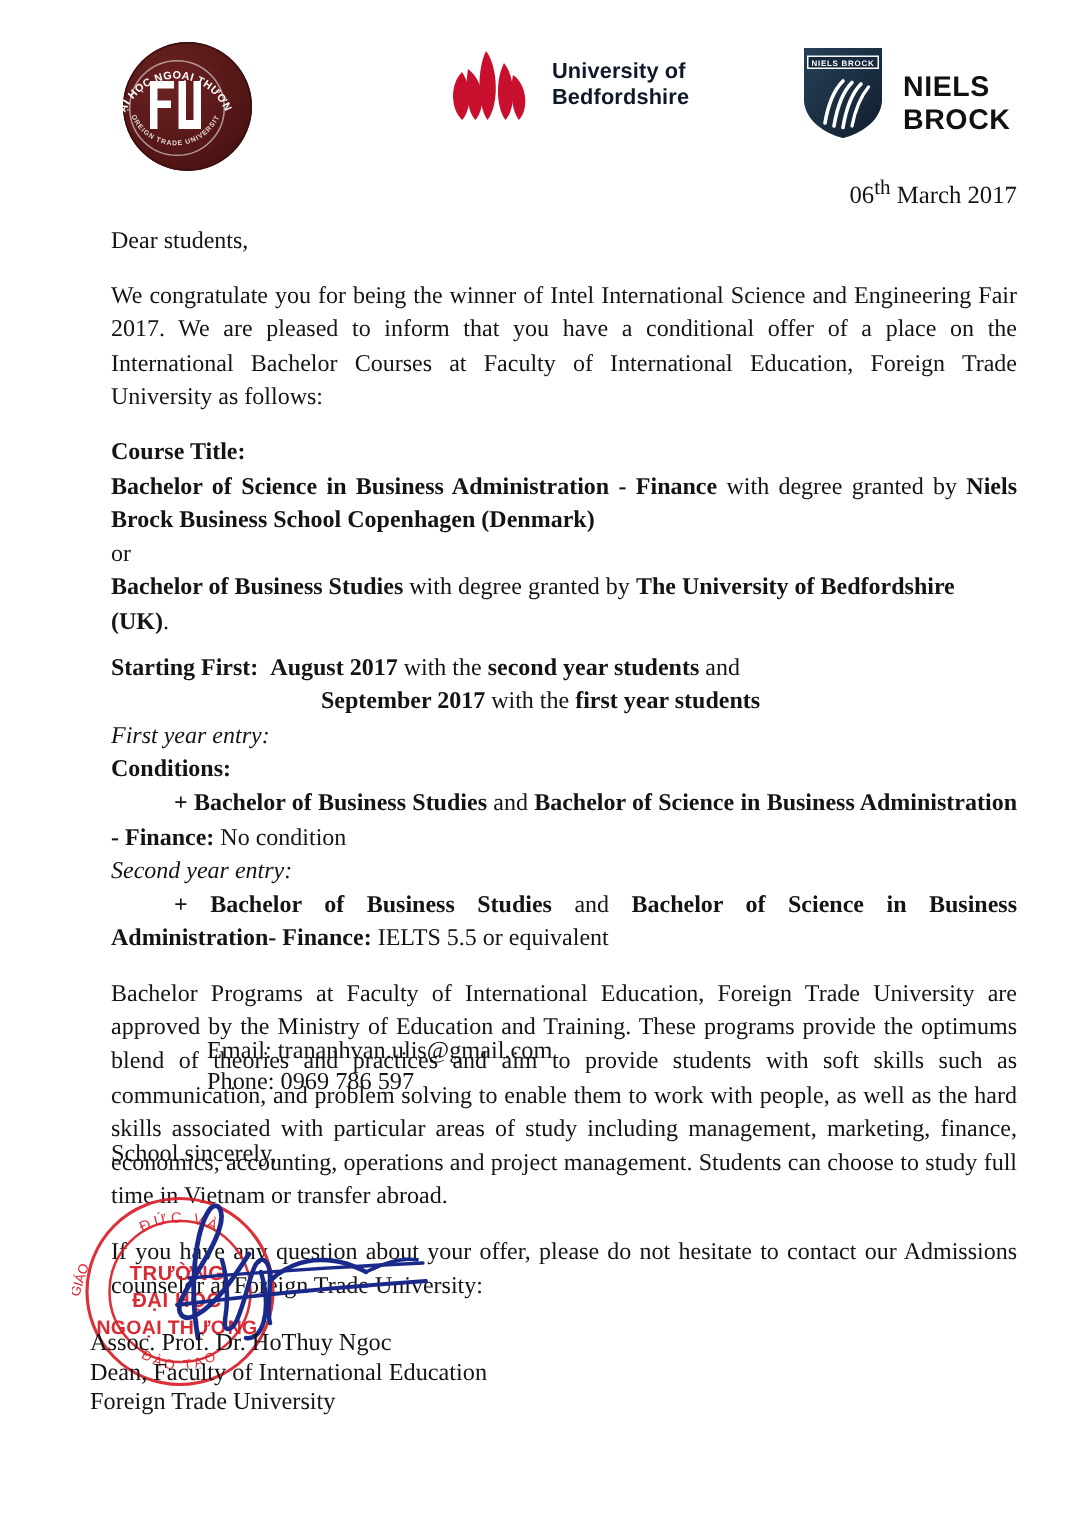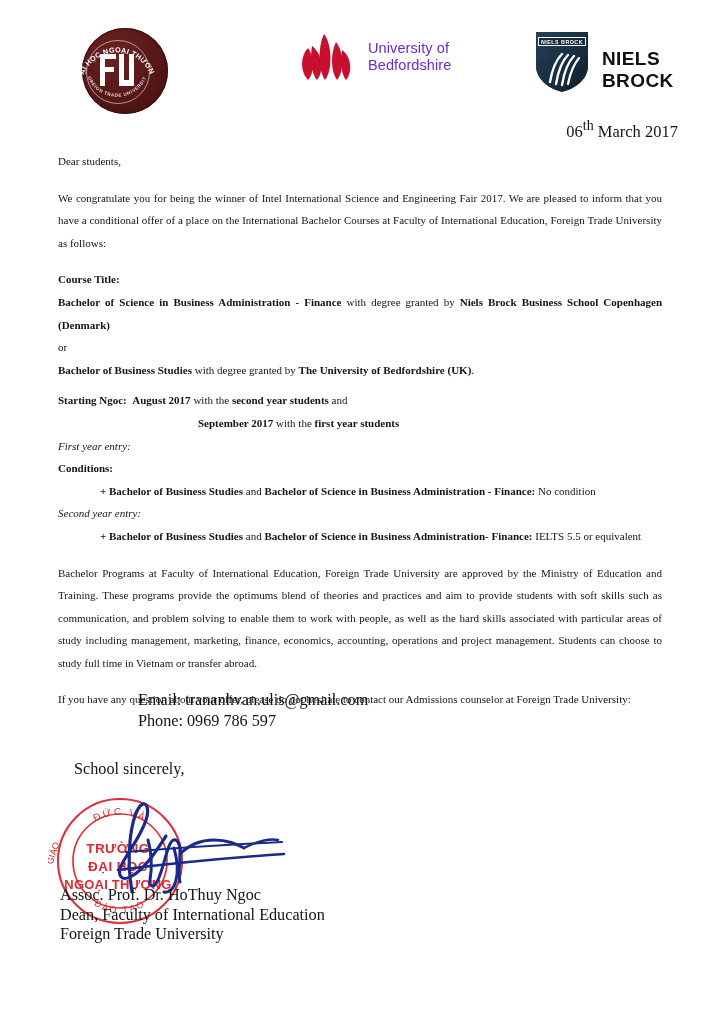--- a/index.html
+++ b/index.html
@@ -35,42 +35,42 @@
   }
   .ftu-arc-top text,.ftu-arc-bot text{
     fill:#ffffff;font-family:"Liberation Sans",sans-serif;font-weight:bold;
   }
 
   .beds-logo{position:absolute;left:296px;top:32px;width:170px;height:62px;}
   .beds-petals{position:absolute;left:0;top:0;width:64px;height:54px;}
   .beds-text{
     position:absolute;left:72px;top:8px;
     font-family:"Liberation Sans",sans-serif;
-    font-size:14.5px;line-height:17px;color:#6d28d9;font-weight:400;
+    font-size:14.5px;line-height:17px;color:#0f172a;font-weight:700;
     letter-spacing:.1px;
   }
 
   .nb-logo{position:absolute;left:534px;top:30px;width:170px;height:66px;}
   .nb-shield{position:absolute;left:0;top:0;width:56px;height:64px;}
   .nb-text{
     position:absolute;left:68px;top:18px;
     font-family:"Liberation Sans",sans-serif;
     font-weight:bold;font-size:19px;color:#111;letter-spacing:.4px;
   }
 
   
   .date-line{
     position:absolute;right:36px;top:118px;
     font-size:16.5px;
   }
   .date-line sup{font-size:14px;vertical-align:super;}
 
   .doc{
-    position:absolute;left:58px;top:150px;width:604px;
-    font-size:11px;
+    position:absolute;left:74px;top:150px;width:604px;
+    font-size:16px;
     line-height:22.6px;
     text-align:justify;
   }
   .doc p{margin:0;}
   .sp{height:14px;}
   .sp-sm{height:8px;}
   b,strong{font-weight:bold;}
   i,em{font-style:italic;}
   .nojust{text-align:left;}
   .indent-date{display:inline-block;width:140px;}
@@ -171,21 +171,21 @@
 
     <p>We congratulate you for being the winner of Intel International Science and Engineering Fair 2017. We are pleased to inform that you have a conditional offer of a place on the International Bachelor Courses at Faculty of International Education, Foreign Trade University as follows:</p>
     <div class="sp"></div>
 
     <p class="nojust"><b>Course Title:</b></p>
     <p><b>Bachelor of Science in Business Administration - Finance</b><span> with degree granted by </span><b>Niels Brock Business School Copenhagen (Denmark)</b></p>
     <p class="nojust">or</p>
     <p class="nojust"><b>Bachelor of Business Studies</b><span> with degree granted by </span><b>The University of Bedfordshire (UK)</b><span>.</span></p>
     <div class="sp-sm"></div>
 
-    <p class="nojust"><b>Starting Ngoc:</b>&nbsp; <b>August 2017</b><span> with the </span><b>second year students</b><span> and</span></p>
+    <p class="nojust"><b>Starting First:</b>&nbsp; <b>August 2017</b><span> with the </span><b>second year students</b><span> and</span></p>
     <p class="nojust"><span class="indent-date"></span><b>September 2017</b><span> with the </span><b>first year students</b></p>
 
     <p class="nojust"><i>First year entry:</i></p>
     <p class="nojust"><b>Conditions:</b></p>
     <p><span class="indent-plus"></span><b>+</b> <b>Bachelor of Business Studies</b><span> and </span><b>Bachelor of Science in Business Administration - Finance:</b><span> No condition</span></p>
     <p class="nojust"><i>Second year entry:</i></p>
     <p><span class="indent-plus"></span><b>+</b> <b>Bachelor of Business Studies</b><span> and </span><b>Bachelor of Science in Business Administration- Finance:</b><span> IELTS 5.5 or equivalent</span></p>
     <div class="sp"></div>
 
     <p>Bachelor Programs at Faculty of International Education, Foreign Trade University are approved by the Ministry of Education and Training. These programs provide the optimums blend of theories and practices and aim to provide students with soft skills such as communication, and problem solving to enable them to work with people, as well as the hard skills associated with particular areas of study including management, marketing, finance, economics, accounting, operations and project management. Students can choose to study full time in Vietnam or transfer abroad.</p>

